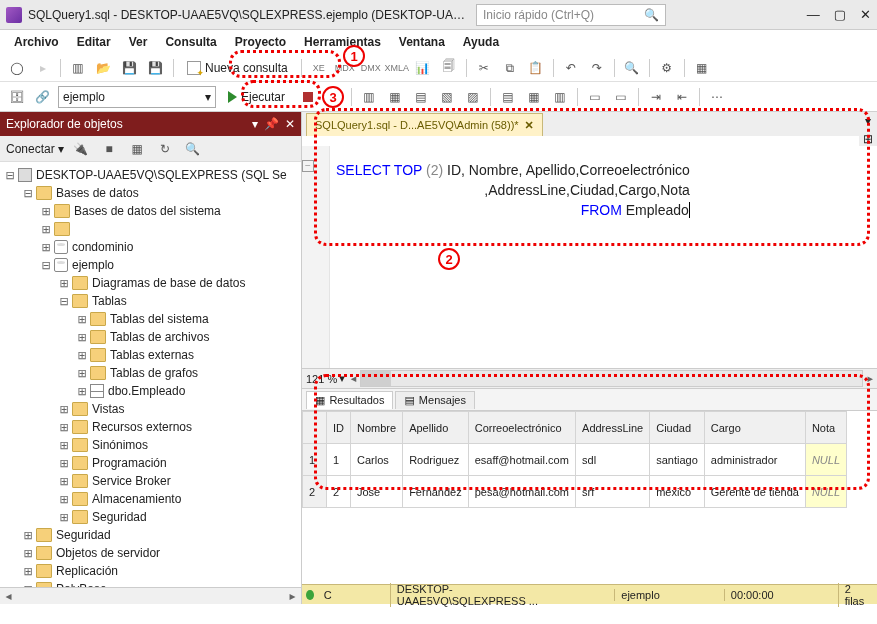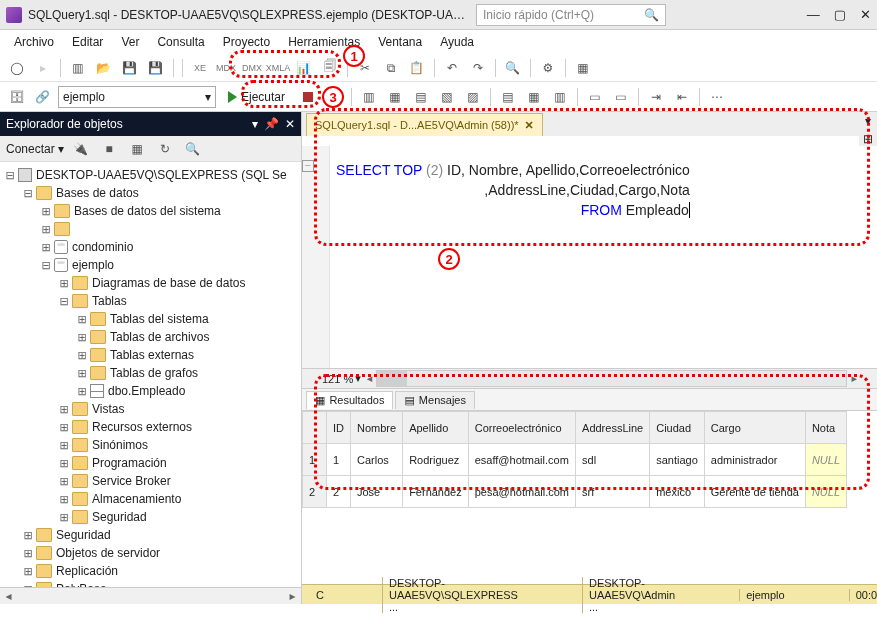--- a/index.html
+++ b/index.html
@@ -4,37 +4,37 @@
 <style>
   * { box-sizing: border-box; font-family: "Segoe UI", Tahoma, sans-serif; }
   body { margin: 0; width: 877px; height: 624px; background: #fff; overflow: hidden; font-size: 12px; color: #222; position: relative; }
   .titlebar { height: 30px; background: #eaeaea; display: flex; align-items: center; padding: 0 6px; border-bottom: 1px solid #ccc; }
   .title-icon { width: 16px; height: 16px; background: linear-gradient(135deg,#a259c4,#6b2fa3); border-radius: 2px; margin-right: 6px; flex-shrink:0;}
   .title-text { flex: 0 0 auto; white-space: nowrap; overflow: hidden; text-overflow: ellipsis; max-width: 440px; }
   .quick-launch { margin-left: 8px; height: 22px; border: 1px solid #bbb; background: #fff; width: 190px; padding: 0 6px; color: #888; display:flex; align-items:center;}
   .ql-mag { margin-left:auto; }
   .win-controls { margin-left: auto; display: flex; gap: 14px; font-family: "Segoe UI Symbol"; font-size: 13px; }
   .menubar { height: 24px; display: flex; align-items: center; gap: 2px; padding: 0 6px; }
-  .menubar > div { padding: 2px 8px; }
+  .menubar > div { padding: 2px 8px; font-weight: bold; }
   .toolbar { height: 28px; display: flex; align-items: center; gap: 4px; padding: 0 6px; border-bottom: 1px solid #e0e0e0; }
   .tb-btn { width: 22px; height: 22px; display: flex; align-items: center; justify-content: center; color: #555; position:relative; }
   .tb-sep { width: 1px; height: 18px; background: #ccc; margin: 0 2px; }
   .nueva-consulta { border: 1px solid transparent; padding: 2px 6px; display: flex; align-items: center; gap: 4px; height:22px;}
   .nueva-consulta .ic { width:14px; height:14px; background:#fff; border:1px solid #999; position:relative;}
   .nueva-consulta .ic::after{content:"✦"; position:absolute; right:-4px; bottom:-4px; font-size:9px; color:#d9a400;}
   .toolbar2 { height: 30px; display: flex; align-items: center; gap: 4px; padding: 0 6px; border-bottom: 1px solid #d0d0d0; }
   .db-combo { width: 158px; height: 22px; border: 1px solid #ababab; background: #fff; padding: 0 4px; display:flex; align-items:center; justify-content:space-between;}
   .ejecutar { display: flex; align-items: center; gap: 4px; padding: 2px 8px; height:22px;}
   .play { width: 0; height: 0; border-left: 9px solid #2e8b2e; border-top: 6px solid transparent; border-bottom: 6px solid transparent; }
   .stop-sq { width: 10px; height: 10px; background: #b03030; }
   .check { color:#1d7a1d; font-weight:bold;}
   .main { display: flex; height: calc(624px - 30px - 24px - 28px - 30px - 20px); }
   
   .explorer { width: 302px; background: #f5f5f5; display: flex; flex-direction: column; border-right: 1px solid #ccc; }
-  .explorer-header { background: #0f172a; color: #fff; height: 24px; display: flex; align-items: center; padding: 0 6px; gap: 6px; }
+  .explorer-header { background: #7f1d1d; color: #fff; height: 24px; display: flex; align-items: center; padding: 0 6px; gap: 6px; }
   .explorer-header .hdr-btn { margin-left: auto; display:flex; gap:6px;}
   .explorer-toolbar { height: 26px; display: flex; align-items: center; padding: 0 6px; gap: 6px; background:#eee; border-bottom:1px solid #ddd;}
   .tree { flex:1; overflow:auto; background:#fff; padding: 4px 0 4px 2px; }
   .tree-row { display:flex; align-items:center; height:18px; white-space:nowrap; }
   .tw { width:16px; text-align:center; color:#666; font-size:11px; user-select:none;}
   .fold { width:16px; height:14px; background:#f6d07a; border:1px solid #caa84a; border-radius:1px; margin-right:4px; flex-shrink:0;}
   .dbic { width:14px; height:14px; background:#fff; border:1px solid #888; border-radius:2px; margin-right:4px; flex-shrink:0; position:relative;}
   .dbic::before{content:""; position:absolute; left:2px; right:2px; top:2px; height:3px; background:#ddd; border-radius:50%;}
   .srv { width:14px; height:14px; background:#ddd; border:1px solid #888; margin-right:4px; flex-shrink:0; position:relative;}
   .tblic { width:14px; height:14px; background:#fff; border:1px solid #888; margin-right:4px; flex-shrink:0; background-image:linear-gradient(#888,#888); background-size:100% 1px; background-position:0 50%; background-repeat:no-repeat;}
@@ -47,21 +47,21 @@
   .doc-tab-row { height: 24px; display:flex; align-items:flex-end; background:#eee; padding-left:4px;}
   .doc-tab { background:#fff2c8; border:1px solid #c8b878; border-bottom:none; height:23px; display:flex; align-items:center; padding:0 8px; gap:6px; font-size:11px; max-width:245px; color:#6a5c00;}
   .doc-tab .x{ font-weight:bold; }
   .pin-strip { width:18px; margin-left:auto; display:flex; flex-direction:column; align-items:center; gap:4px; padding-top:2px; background:#eee;}
   .sql-editor { flex:0 0 222px; background:#fff; display:flex; position:relative; font-family: Consolas, monospace; font-size:14px; }
   .gutter { width:28px; background:#f3f3f3; border-right:1px solid #e4e4e4; color:#aaa; text-align:right; padding:14px 4px 0 0;}
   .code { padding:14px 6px; line-height:20px; white-space:pre;text-align:right; }
   .kw { color:#0000ff; } .func{ color:#888; } .caret{ border-left:1px solid #000; animation:blink 1s infinite;}
   @keyframes blink{50%{border-color:transparent;}}
   .outline-box{ width:12px; height:12px; border:1px solid #999; color:#999; font-size:10px; line-height:10px; text-align:center; }
-  .zoom-row { height:20px; background:#efefef; border-top:1px solid #ccc; display:flex; align-items:center; font-size:11px; padding:0 20px;}
+  .zoom-row { height:20px; background:#efefef; border-top:1px solid #ccc; display:flex; align-items:center; font-size:11px; padding:0 4px;}
   .zoom-row .track{ flex:1; height:17px; background:#e8e8e8; border:1px solid #ccc; margin:0 4px; position:relative;}
   .zoom-row .thumb{ position:absolute; left:0; top:0; bottom:0; width:30px; background:#cfcfcf;}
   .results { flex:1; display:flex; flex-direction:column; border-top:1px solid #ccc;}
   .res-tabs { height:22px; display:flex; align-items:center; background:#f4f4f4; border-bottom:1px solid #ccc; padding-left:4px; gap:2px;}
   .res-tab { display:flex; align-items:center; gap:4px; padding:2px 8px; background:#fff; border:1px solid #ccc; border-bottom:none; font-size:11px;}
   .res-tab.inactive{ background:#eee; }
   .grid { flex:1; overflow:auto; background:#fff; font-size:11px;}
   .grid table{ border-collapse:collapse; }
   .grid th, .grid td { border:1px solid #d4d4d4; padding:2px 6px; text-align:left; height:32px;}
   .grid th { background:#f0f0f0; font-weight:normal;}
@@ -113,20 +113,24 @@
 
 <div class="toolbar">
   <div class="tb-btn">◯</div>
   <div class="tb-btn" style="color:#ccc">▸</div>
   <div class="tb-sep"></div>
   <div class="tb-btn">▥</div>
   <div class="tb-btn">📂</div>
   <div class="tb-btn">💾</div>
   <div class="tb-btn">💾</div>
   <div class="tb-sep"></div>
+  <div class="nueva-consulta">
+    <div class="ic"></div>
+    <span>Nueva consulta</span>
+  </div>
   <div class="tb-sep"></div>
   <div class="tb-btn mini">XE</div>
   <div class="tb-btn mini">MDX</div>
   <div class="tb-btn mini">DMX</div>
   <div class="tb-btn mini">XMLA</div>
   <div class="tb-btn">📊</div>
   <div class="tb-btn">🗐</div>
   <div class="tb-sep"></div>
   <div class="tb-btn">✂</div>
   <div class="tb-btn">⧉</div>
@@ -432,21 +436,20 @@
           </tr>
         </tbody>
           </table>
       </div>
     </div>
 
     <div class="statusbar">
       <div class="dot"></div>
       <span>C</span>
       <span class="cell">DESKTOP-UAAE5VQ\SQLEXPRESS ...</span>
-      <span class="cell">DESKTOP-UAAE5VQ\Admin ...</span>
       <span class="cell">ejemplo</span>
       <span class="cell">00:00:00</span>
       <span class="cell">2 filas</span>
     </div>
   </div>
 </div>
 
 <div id="anno1" class="anno"></div>
 <div id="lbl1" class="anno-label">1</div>
 <div id="anno3" class="anno"></div>

